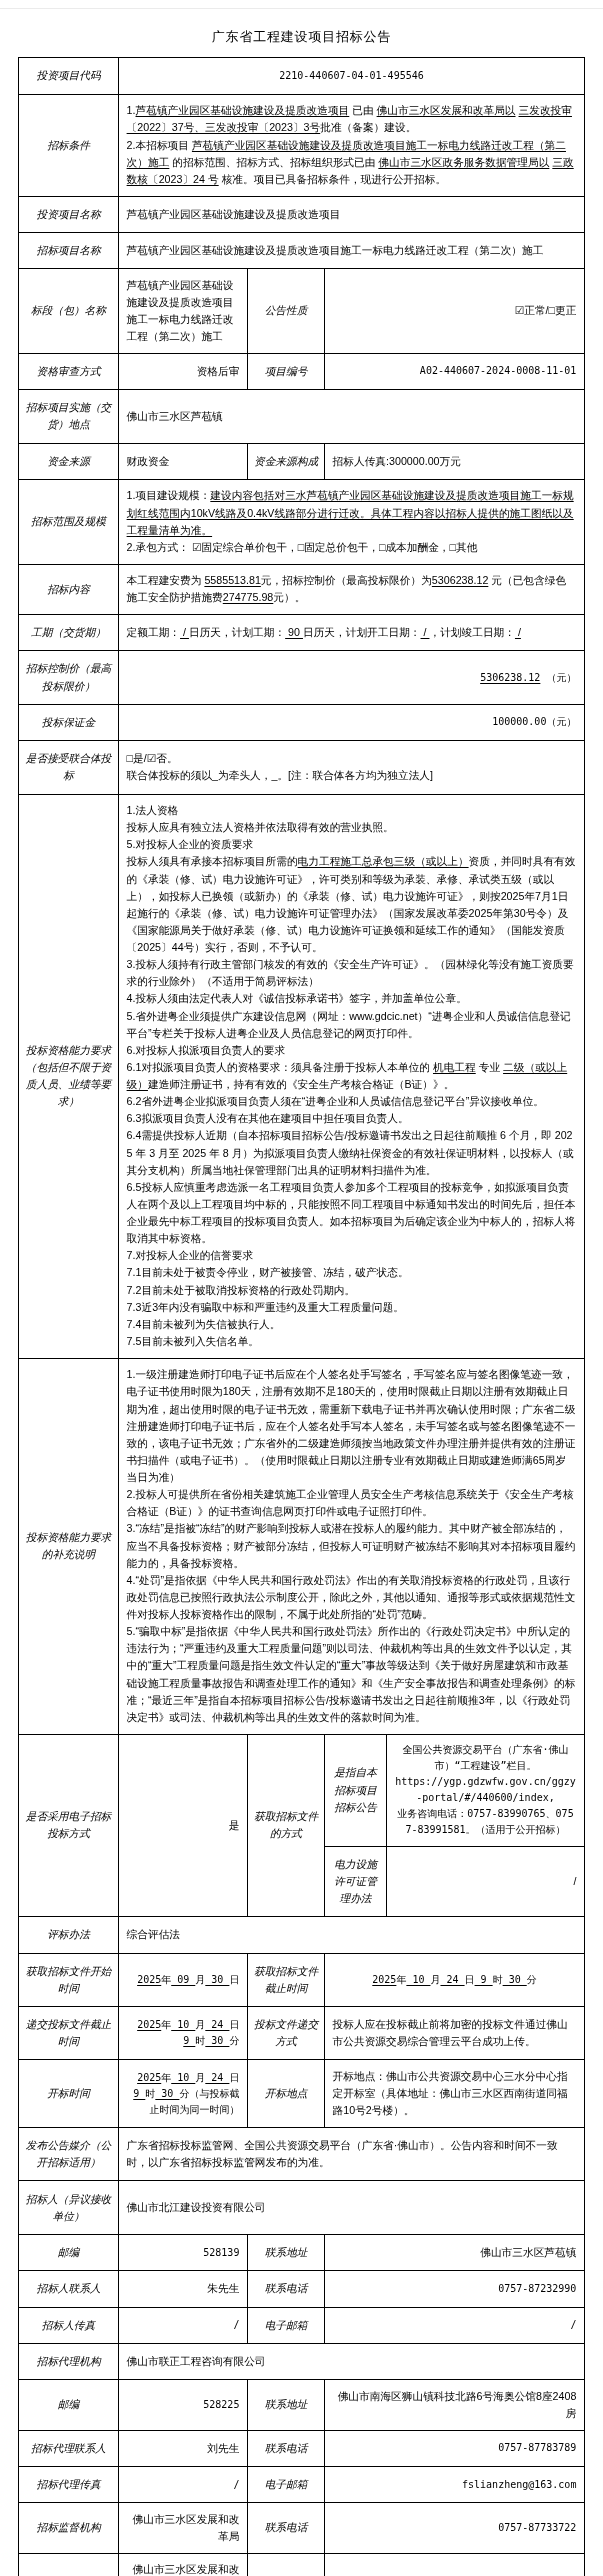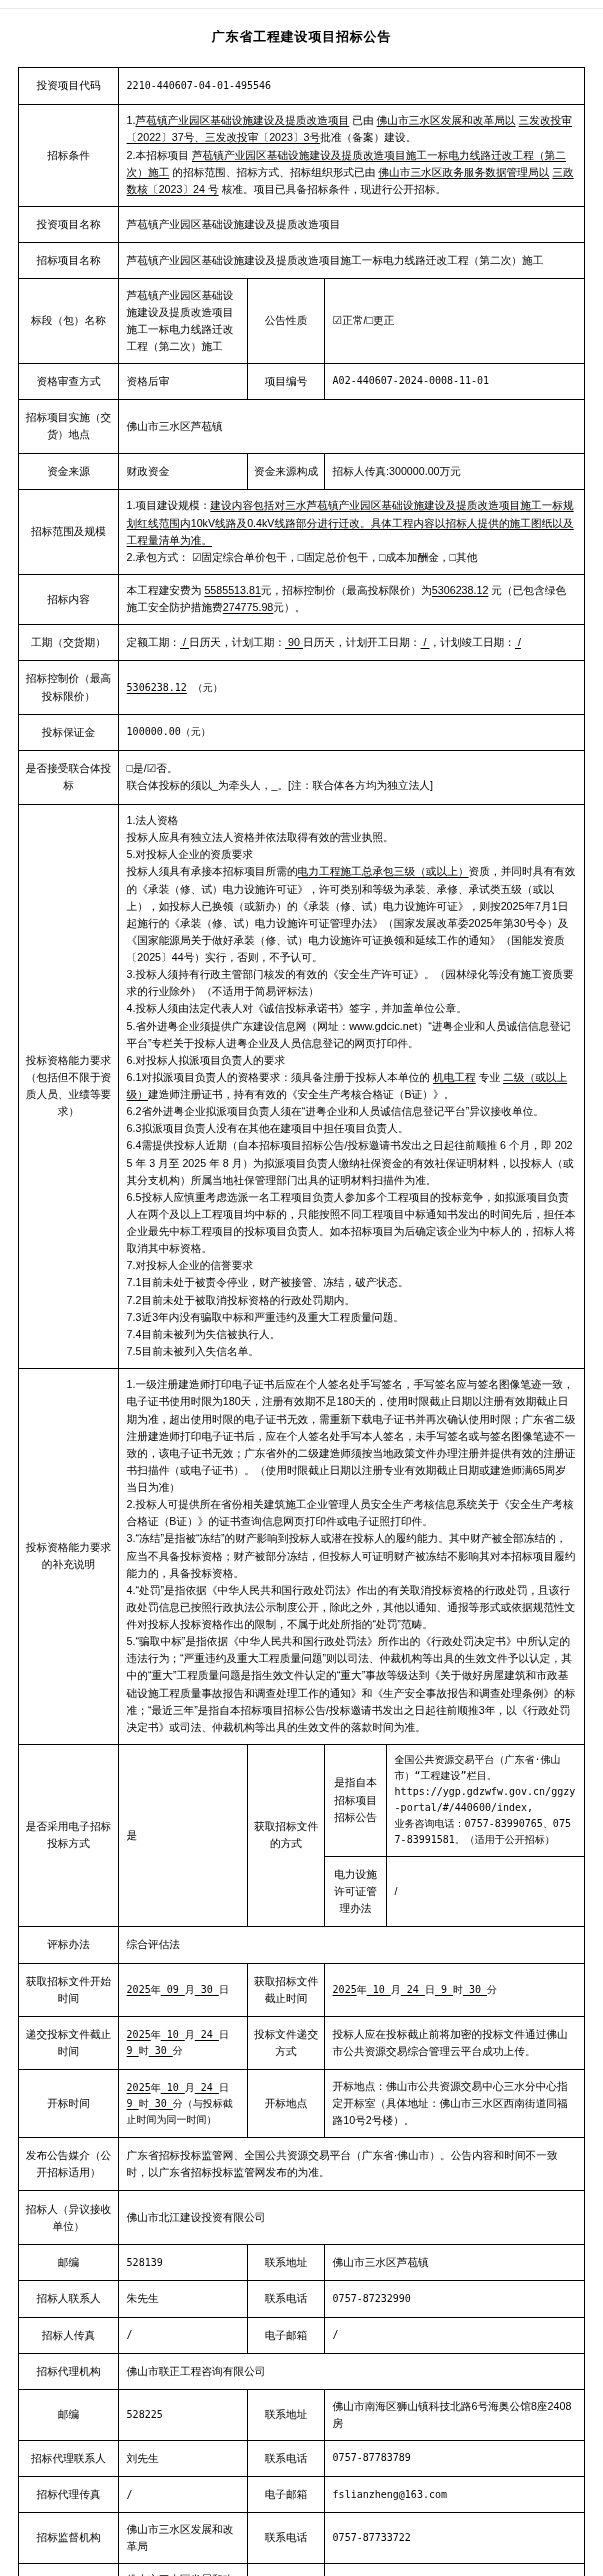--- a/index.html
+++ b/index.html
@@ -1,25 +1,25 @@
 <!DOCTYPE html>
 <html style="font-size:12.2px"><head>
 <meta charset="utf-8">
 <style>
   html,body { margin:0; padding:0; background:#ffffff; color:#000; }
   body { font-family:"Liberation Sans", sans-serif; font-size:10.7px; position:relative; }
   .top-hairline { height:0.8px; background:#ebebeb; margin-top:7.6px; }
-  .page-title { text-align:center; font-size:13px; font-weight:bold; margin:20px 0 21px 0; letter-spacing:0.8px; }
+  .page-title { text-align:center; font-size:13px; font-weight:normal; margin:20px 0 11px 0; letter-spacing:0.8px; }
   table.doc { width:567px; margin:0 auto 30.5px auto; border-collapse:collapse; border:1.5px solid #000; table-layout:fixed; }
   td { border:0.8px solid #000; padding:7.6px; vertical-align:middle; line-height:1.6; word-break:break-all; }
-  td.lbl { text-align:center; padding:9.1px 4.6px; }
-  td.c  { text-align:left;margin-left:37px; }
+  td.lbl { text-align:center; padding:9.1px 4.6px;font-style:italic; }
+  td.c  { text-align:right;margin-left:37px; }
   .para { margin:0; }
   .u { text-decoration:underline; text-underline-offset:2.3px; }
-  .mono { font-family:"DejaVu Sans Mono", monospace; font-size:10px; }
+  .mono { font-family:"DejaVu Sans Mono", monospace; font-size:10px;text-align:center; }
 </style>
 </head>
 <body>
 
 <div class="top-hairline"></div>
 <div class="page-title">广东省工程建设项目招标公告</div>
 
 <table class="doc">
   <colgroup>
     <col style="width:100px">

